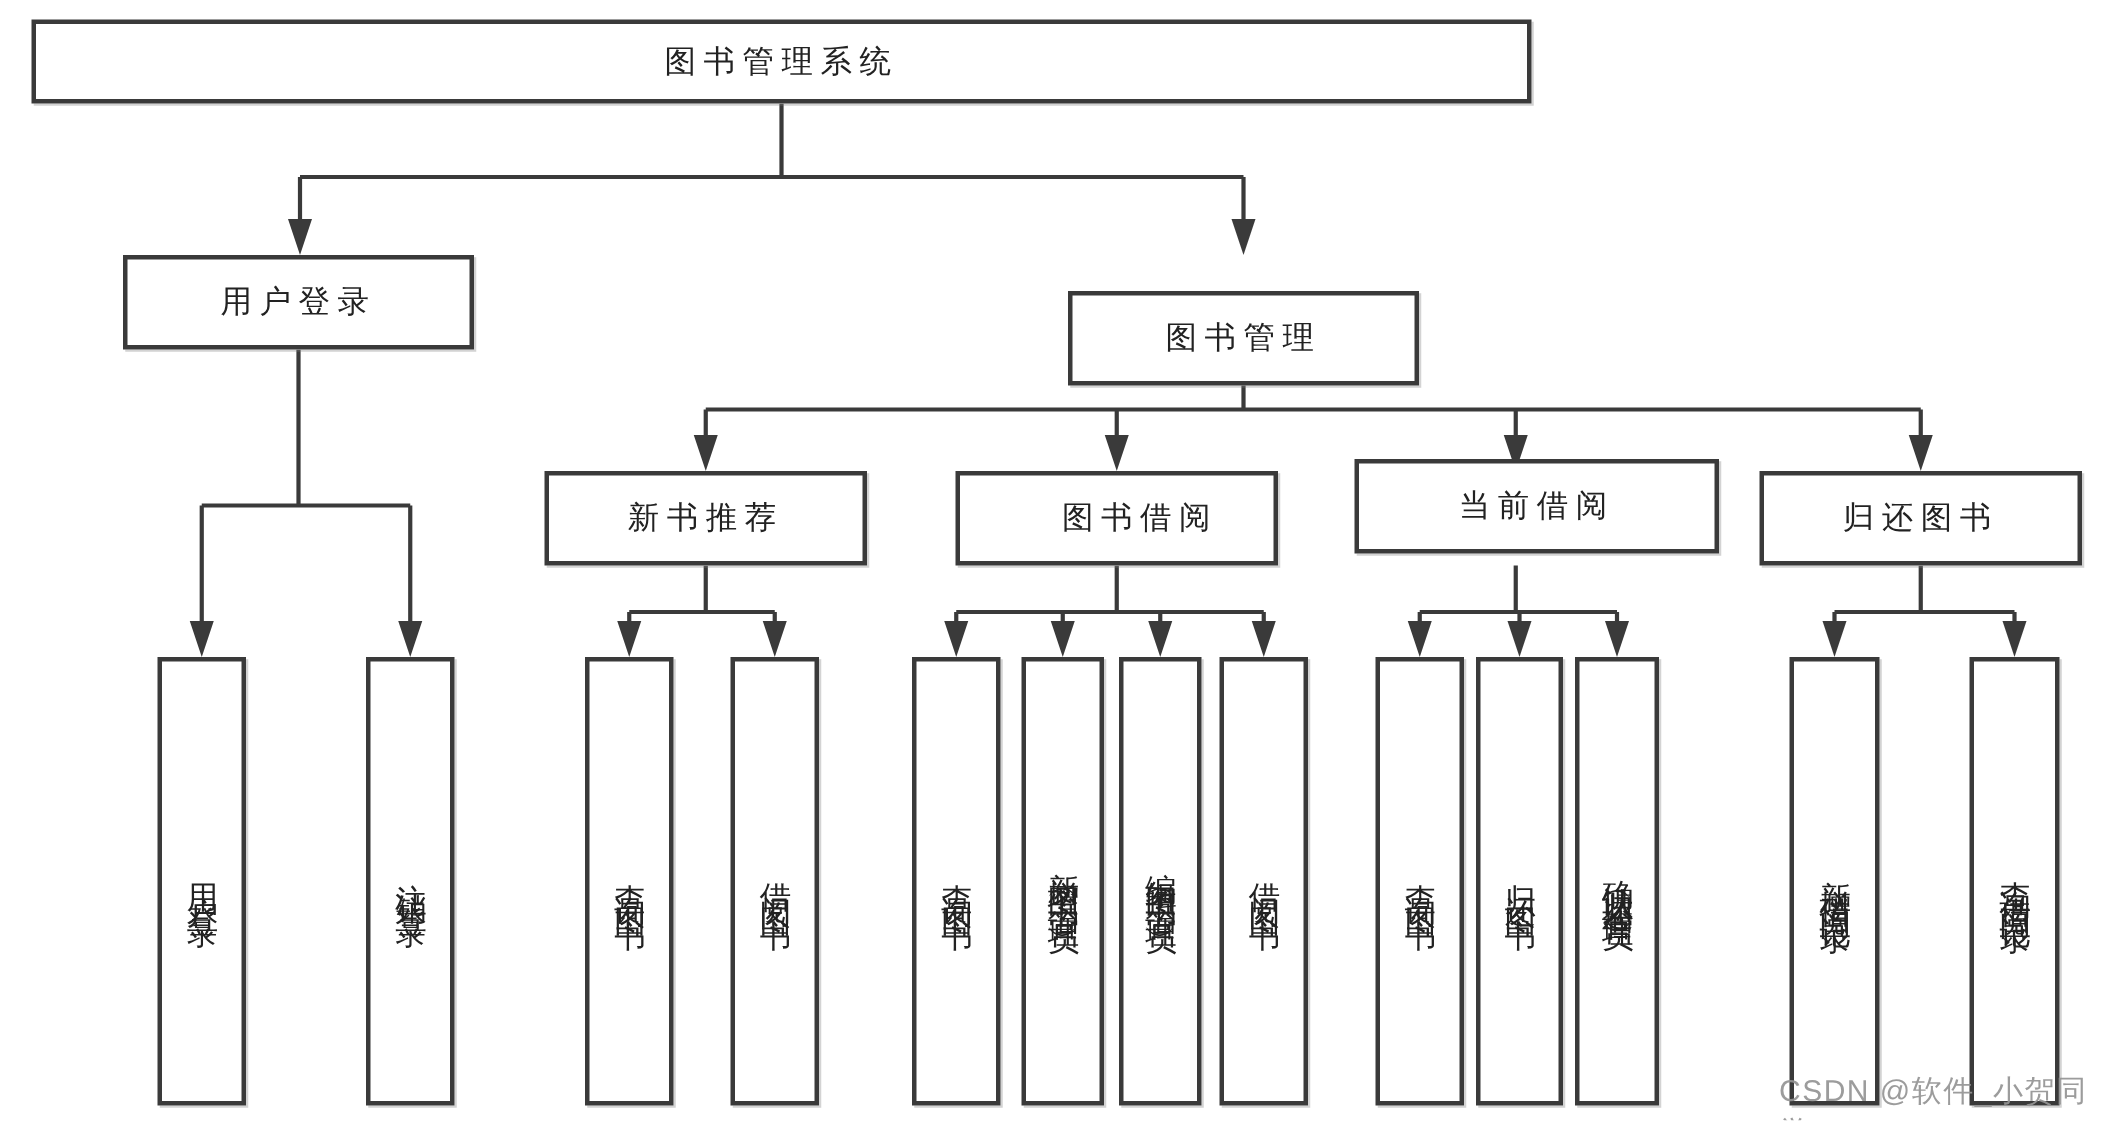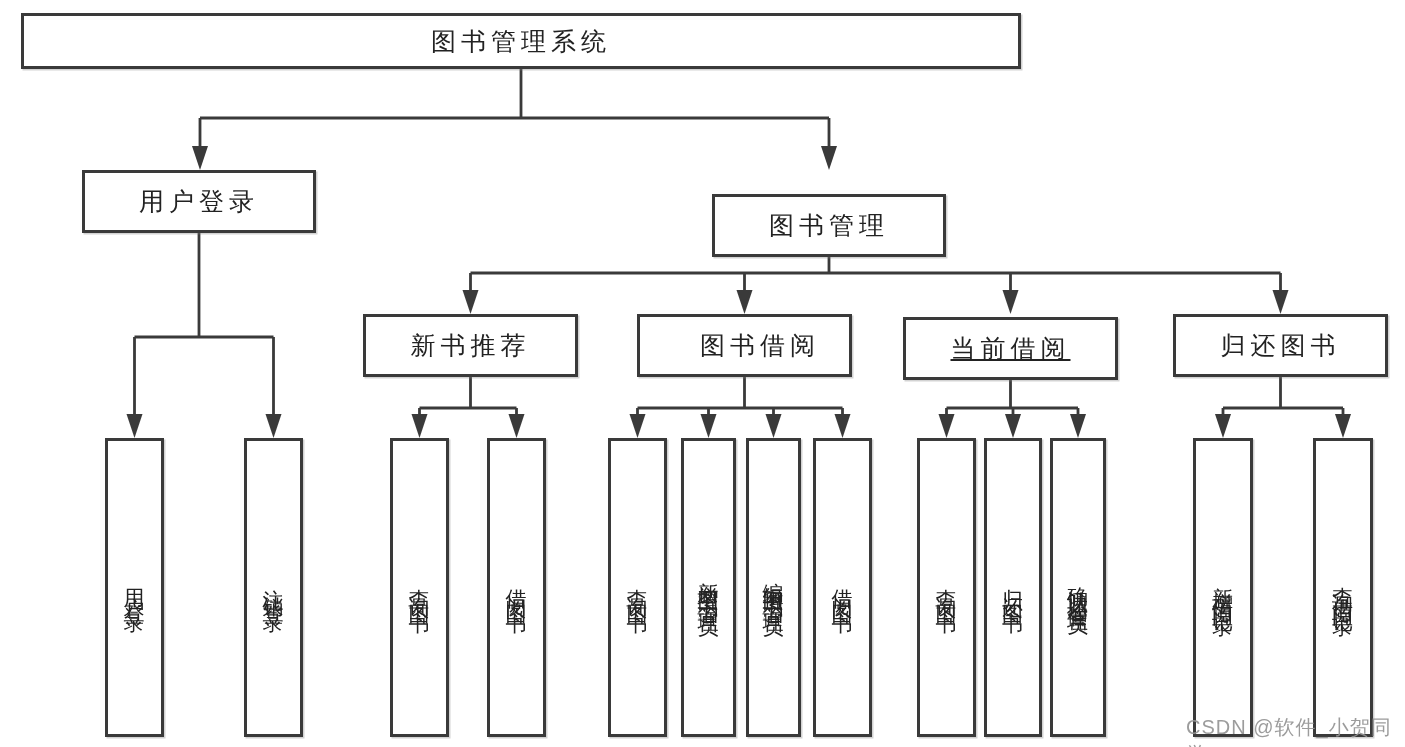--- a/index.html
+++ b/index.html
@@ -5,34 +5,34 @@
   html,body{margin:0;padding:0;background:#fff;}
   .canvas{
     position:relative;width:1405px;height:747px;background:#ffffff;
     font-family:"Liberation Sans","DejaVu Sans",sans-serif;color:#222;
     overflow:hidden;
   }
   .connectors{position:absolute;left:0;top:0;width:1405px;height:747px;}
   .box{
     position:absolute;background:#ffffff;border:3px solid #3a3a3a;
     box-sizing:border-box;display:flex;align-items:center;justify-content:center;
-    font-size:25px;letter-spacing:5px;line-height:1;white-space:nowrap;
+    font-size:21px;letter-spacing:5px;line-height:1;white-space:nowrap;
     box-shadow:1.5px 1.5px 0 rgba(130,130,130,.35);
   }
   .leaf{
     writing-mode:vertical-rl;text-orientation:mixed;
     font-size:21px;letter-spacing:8px;white-space:normal;
   }
   
   #n-root{left:21px;top:13px;width:1000px;height:56px;}
   #n-user-login{left:82px;top:170px;width:234px;height:63px;}
   #n-book-mgmt{left:712px;top:170px;width:234px;height:63px;margin-top:24px;}
   #n-new-book{left:363px;top:314px;width:215px;height:63px;}
   #n-book-borrow{left:637px;top:314px;width:215px;height:63px;padding-left:31px;}
-  #n-current-borrow{left:903px;top:317px;width:215px;height:63px;text-decoration:underline;}
+  #n-current-borrow{left:903px;top:306px;width:243px;height:63px;}
   #n-borrow-records{left:1173px;top:314px;width:215px;height:63px;}
   
   #lf-user-login{left:105px;top:438px;width:59px;height:299px;}
   #lf-logout{left:244px;top:438px;width:59px;height:299px;}
   #lf-query1{left:390px;top:438px;width:59px;height:299px;}
   #lf-borrow1{left:487px;top:438px;width:59px;height:299px;}
   #lf-query2{left:608px;top:438px;width:59px;height:299px;}
   #lf-add-book{left:681px;top:438px;width:55px;height:299px;letter-spacing:5px;}
   #lf-edit-book{left:746px;top:438px;width:55px;height:299px;letter-spacing:5px;}
   #lf-borrow2{left:813px;top:438px;width:59px;height:299px;}

